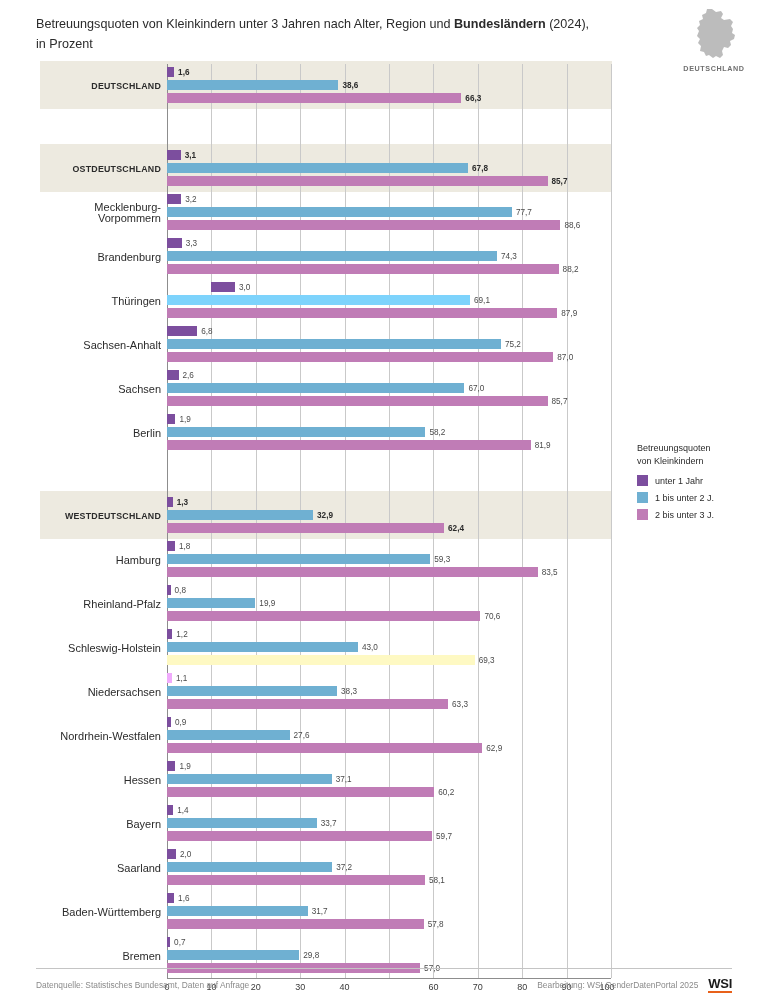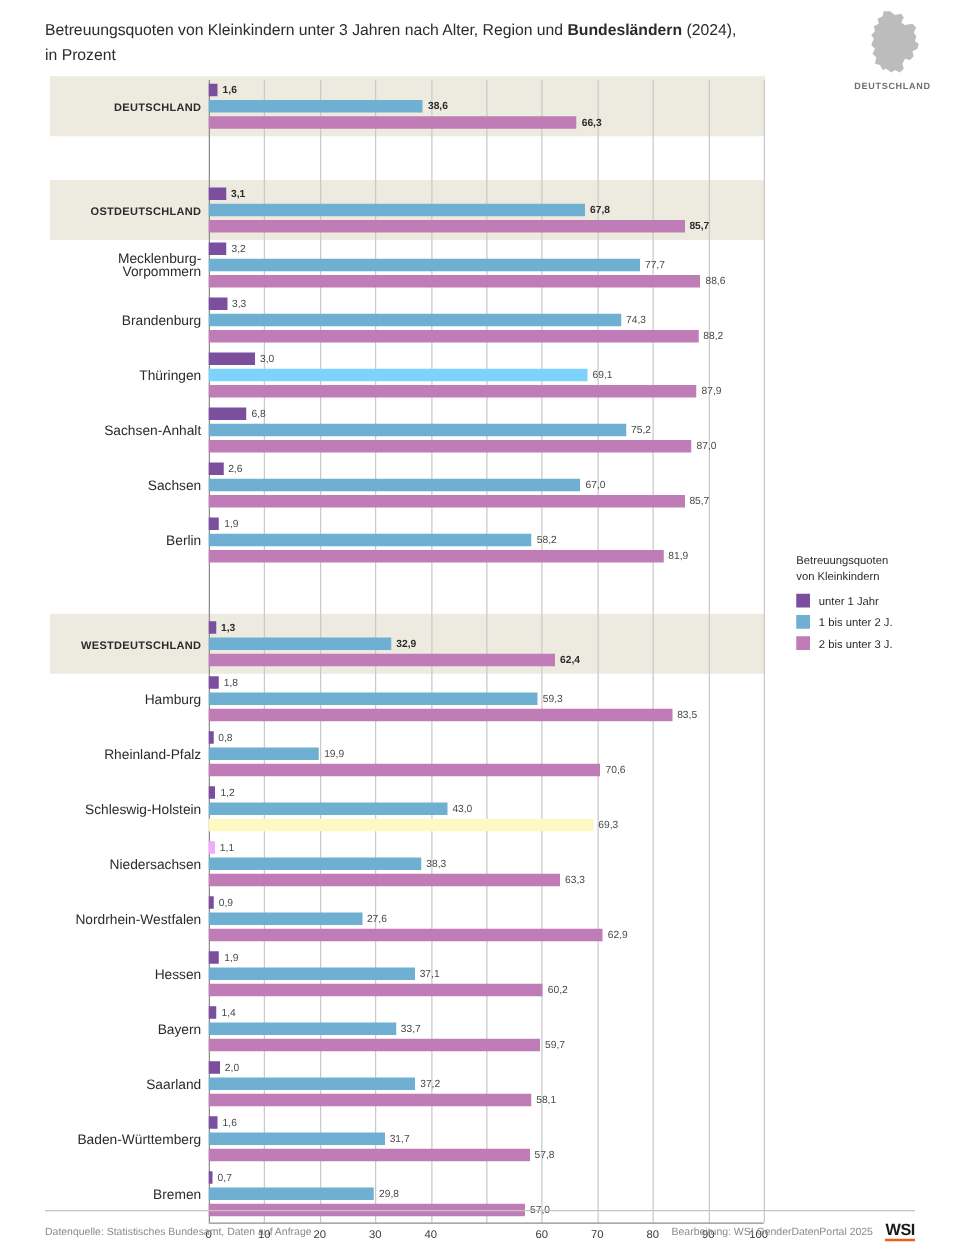--- a/index.html
+++ b/index.html
@@ -196,21 +196,21 @@
             <span class="val">74,3</span>
           </div>
           <div class="bar b3" style="width: 391.608px; background: rgb(192, 124, 182);">
             <span class="val">88,2</span>
           </div>
         </div>
       </div>
       <div class="row" style="top: 215px;">
         <div class="row-label">Thüringen</div>
         <div class="bars">
-          <div class="bar b1" style="width: 37px; background: rgb(124, 78, 158);">
+          <div class="bar b1" style="width: 24px; background: rgb(124, 78, 158); margin-left: 44px;">
             <span class="val">3,0</span>
           </div>
           <div class="bar b2" style="width: 303px; background: #7dd3fc;">
             <span class="val">69,1</span>
           </div>
           <div class="bar b3" style="width: 390.276px; background: rgb(192, 124, 182);">
             <span class="val">87,9</span>
           </div>
         </div>
       </div>

